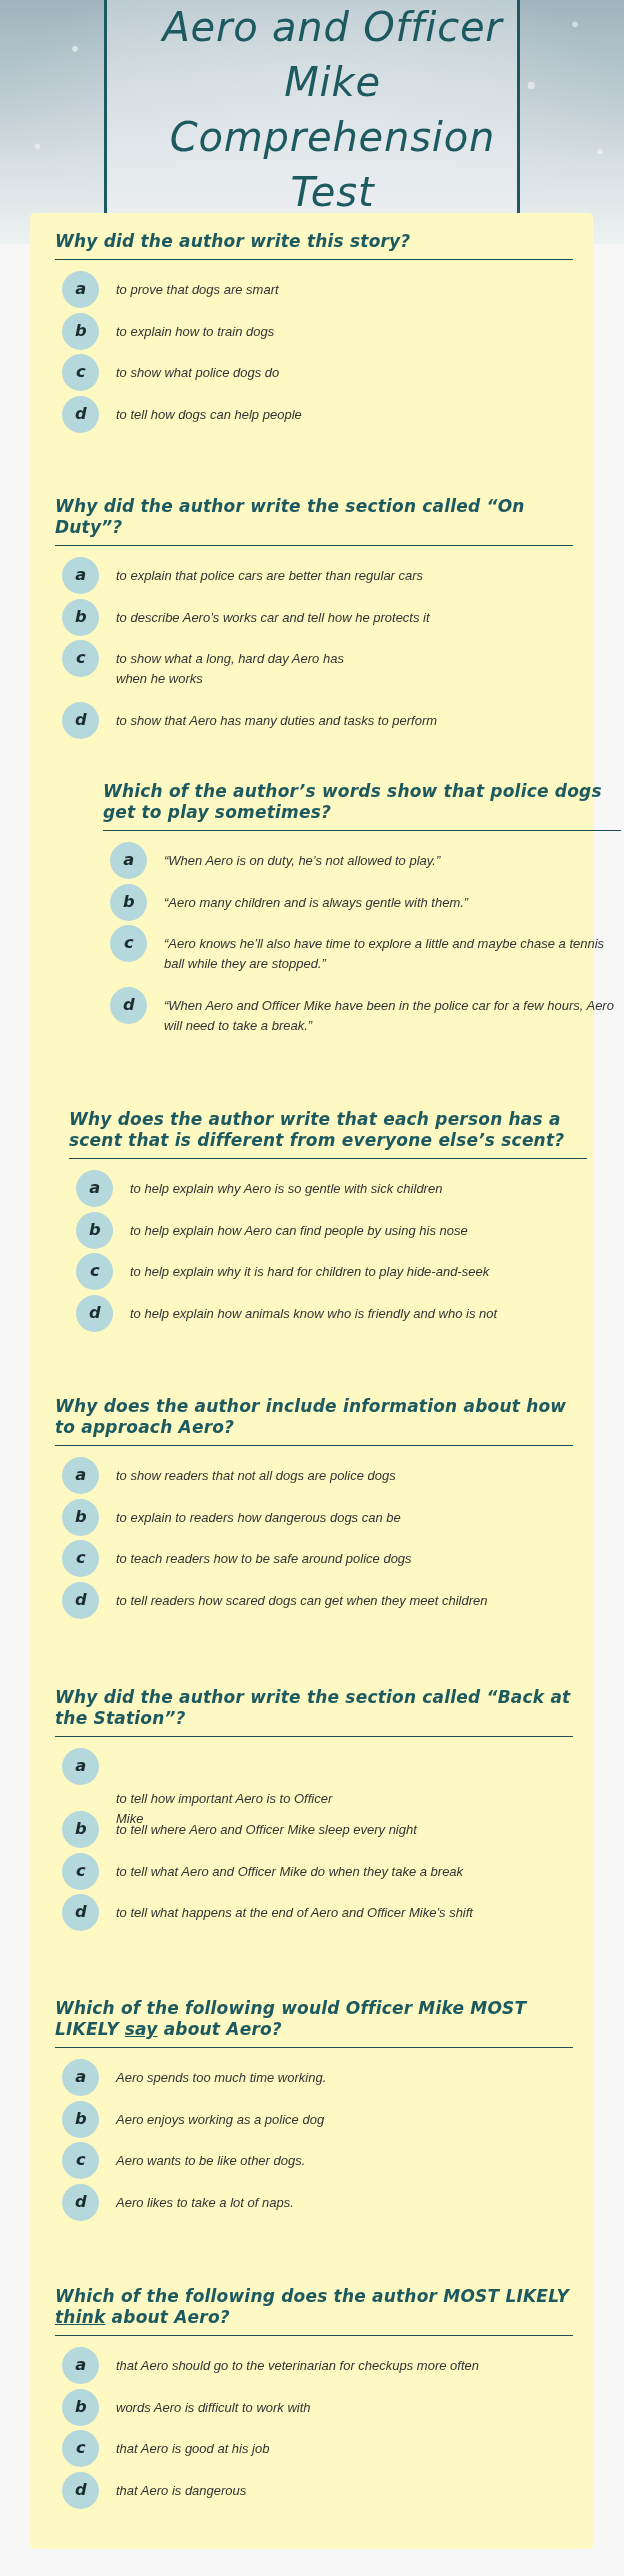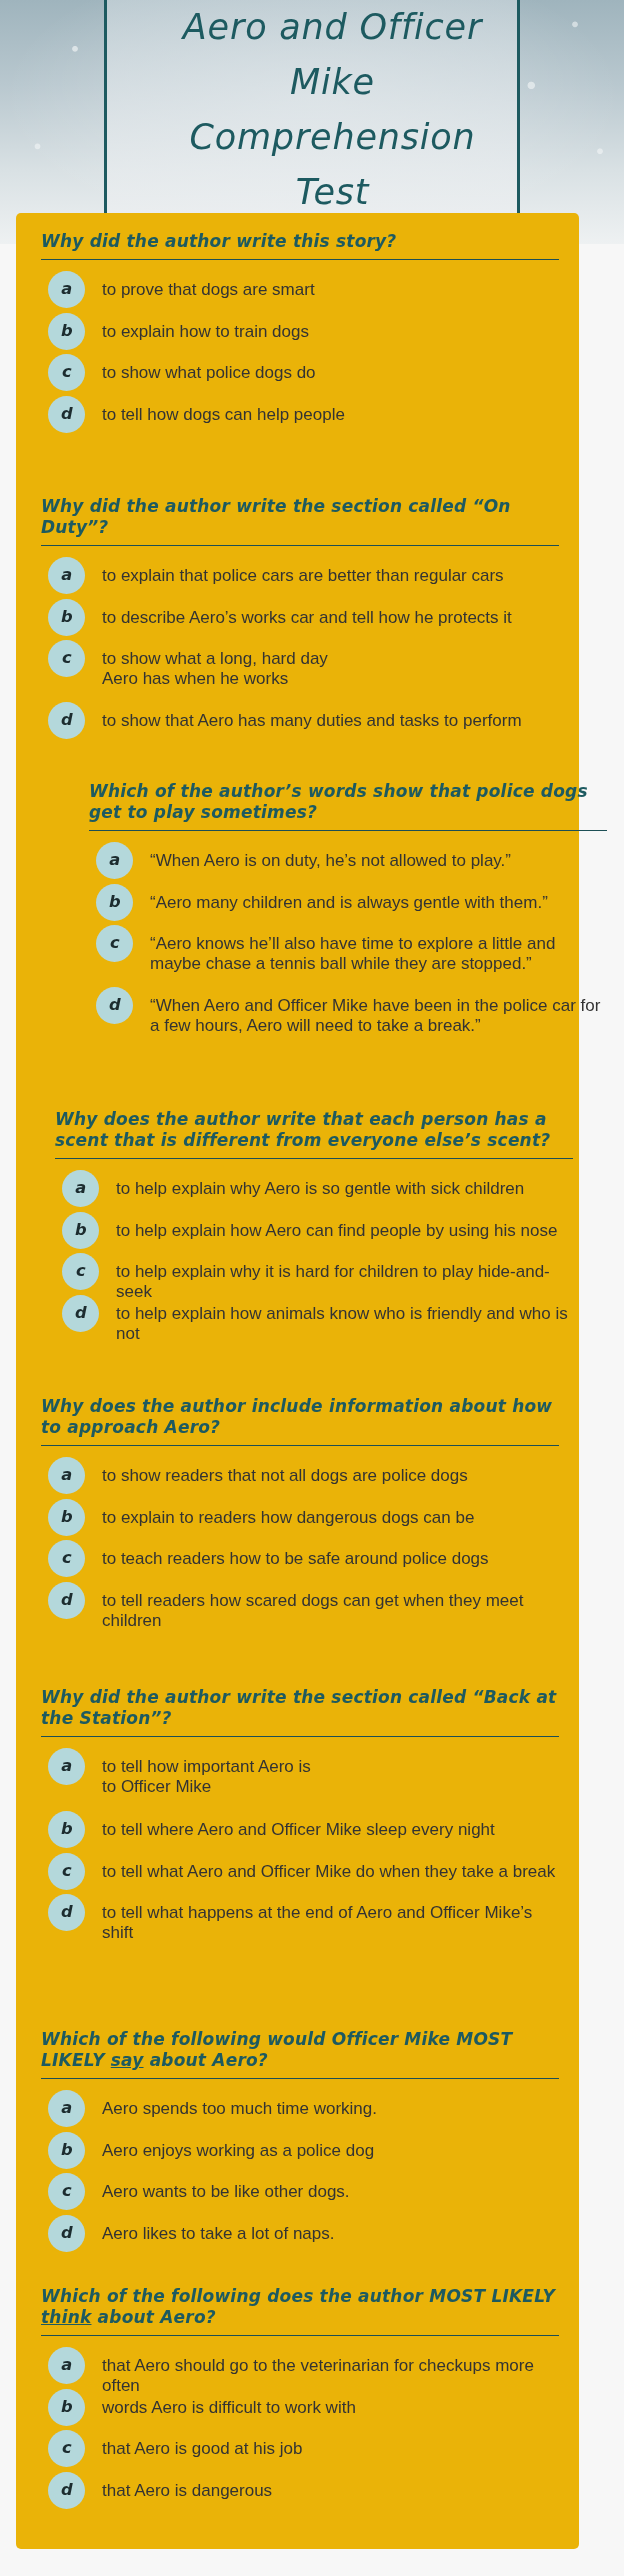--- a/index.html
+++ b/index.html
@@ -27,27 +27,27 @@
     position:absolute; left:104px; top:-4.9px; width:410px; height:218px;
     border-left:3.3px solid #1d5a60; border-right:3.3px solid #1d5a60;
     background:linear-gradient(180deg, rgba(210,220,225,0.55), rgba(235,238,240,0.8));
     z-index:1;
   }
   .title {
     position:absolute; left:0; right:0; top:4.9px;
     margin:0; text-align:center;
     font-family:"DejaVu Sans", sans-serif; font-style:oblique;
     font-weight:normal;
-    font-size:35px; line-height:55px; letter-spacing:0.8px;
+    font-size:40px; line-height:55px; letter-spacing:0.8px;
     color:#1d5a60;
     padding-left:41px;
   }
   .card {
-    position:absolute; left:16px; top:213px; width:563px; height:2336px;
-    background:#eab308; border-radius:4.9px; z-index:2;
+    position:absolute; left:30px; top:213px; width:563px; height:2336px;
+    background:#fef9c3; border-radius:4.9px; z-index:2;
   }
   .question {
     position:absolute; left:25px; width:518px;
   }
   .q-text {
     margin:0; padding-bottom:6.5px;
     font-family:"DejaVu Sans", sans-serif; font-style:oblique;
     font-size:17px; line-height:21px; color:#1d5a60;
     border-bottom:1.2px solid #1d4f55;
     letter-spacing:0.2px;
@@ -62,21 +62,21 @@
   .letter {
     position:absolute; left:7.3px; top:0;
     width:37px; height:37px; border-radius:50%;
     background:#b4d8db; color:#1c2c2f;
     font-family:"DejaVu Sans", sans-serif; font-style:oblique;
     font-size:16.3px; line-height:36px; text-align:center; font-weight:bold;
   }
   .opt-text {
     position:absolute; left:61px; top:9px; width:455px;
     font-family:"Liberation Sans", sans-serif;
-    font-size:17px; line-height:20.3px; color:#333333;
+    font-size:13px; line-height:20.3px; color:#333333;font-style:italic;
   }
 </style>
 </head>
 <body>
 
 <div class="hero">
   <div class="title-box">
     <h1 class="title">Aero and Officer Mike Comprehension Test</h1>
   </div>
 </div>
@@ -191,38 +191,38 @@
           <span class="opt-text">to tell readers how scared dogs can get when they meet children</span>
         </li>
     </ul>
   </section>
 
   <section class="question" style="top:1474px;">
     <h2 class="q-text">Why did the author write the section called “Back at the Station”?</h2>
     <ul class="options">
       <li class="option" style="top:11.4px;">
           <span class="letter">a</span>
-          <span class="opt-text" style="width:220px;">to tell how important Aero is to Officer Mike</span>
+          <span class="opt-text" style="width:220px;margin-top:32px;">to tell how important Aero is to Officer Mike</span>
         </li>
       <li class="option" style="top:74px;">
           <span class="letter">b</span>
           <span class="opt-text">to tell where Aero and Officer Mike sleep every night</span>
         </li>
       <li class="option" style="top:116px;">
           <span class="letter">c</span>
           <span class="opt-text">to tell what Aero and Officer Mike do when they take a break</span>
         </li>
       <li class="option" style="top:157px;">
           <span class="letter">d</span>
           <span class="opt-text">to tell what happens at the end of Aero and Officer Mike’s shift</span>
         </li>
     </ul>
   </section>
 
-  <section class="question" style="top:1785px;margin-top:31px;">
+  <section class="question" style="top:1785px;">
     <h2 class="q-text"><span>Which of the following would Officer Mike </span><b>MOST LIKELY</b><span> </span><u>say</u><span> about Aero?</span></h2>
     <ul class="options">
       <li class="option" style="top:11.4px;">
           <span class="letter">a</span>
           <span class="opt-text">Aero spends too much time working.</span>
         </li>
       <li class="option" style="top:53px;">
           <span class="letter">b</span>
           <span class="opt-text">Aero enjoys working as a police dog</span>
         </li>

